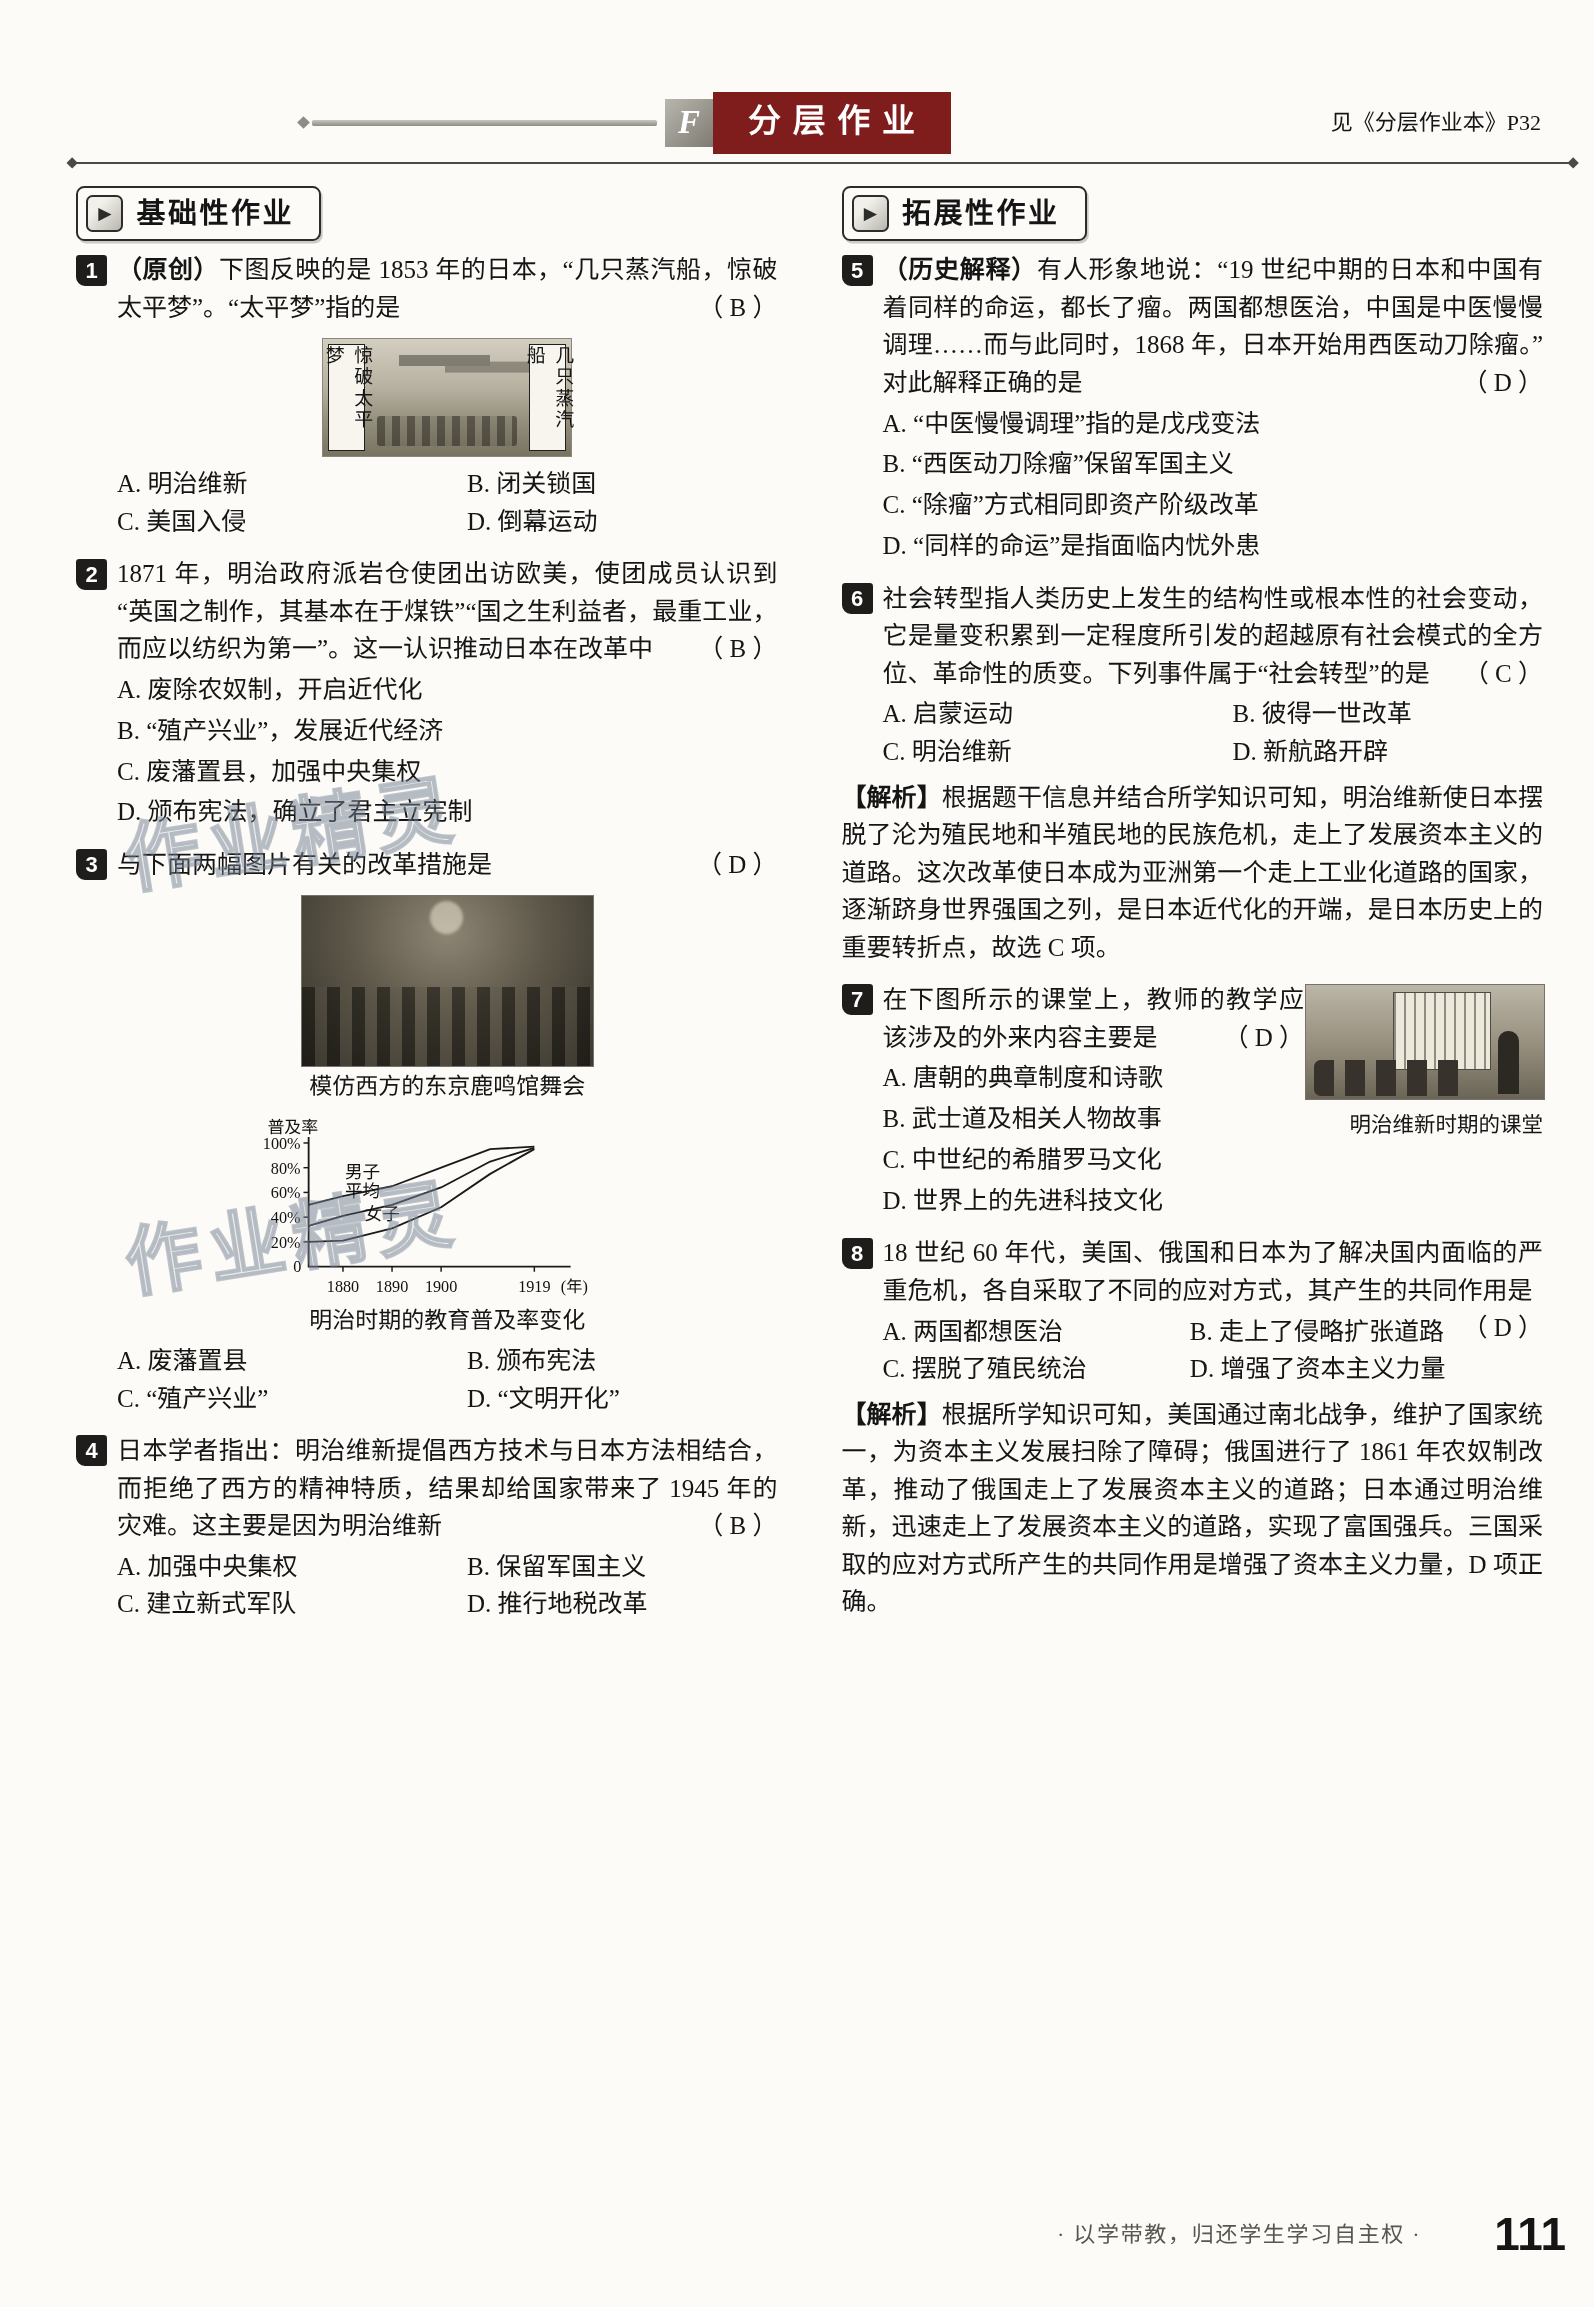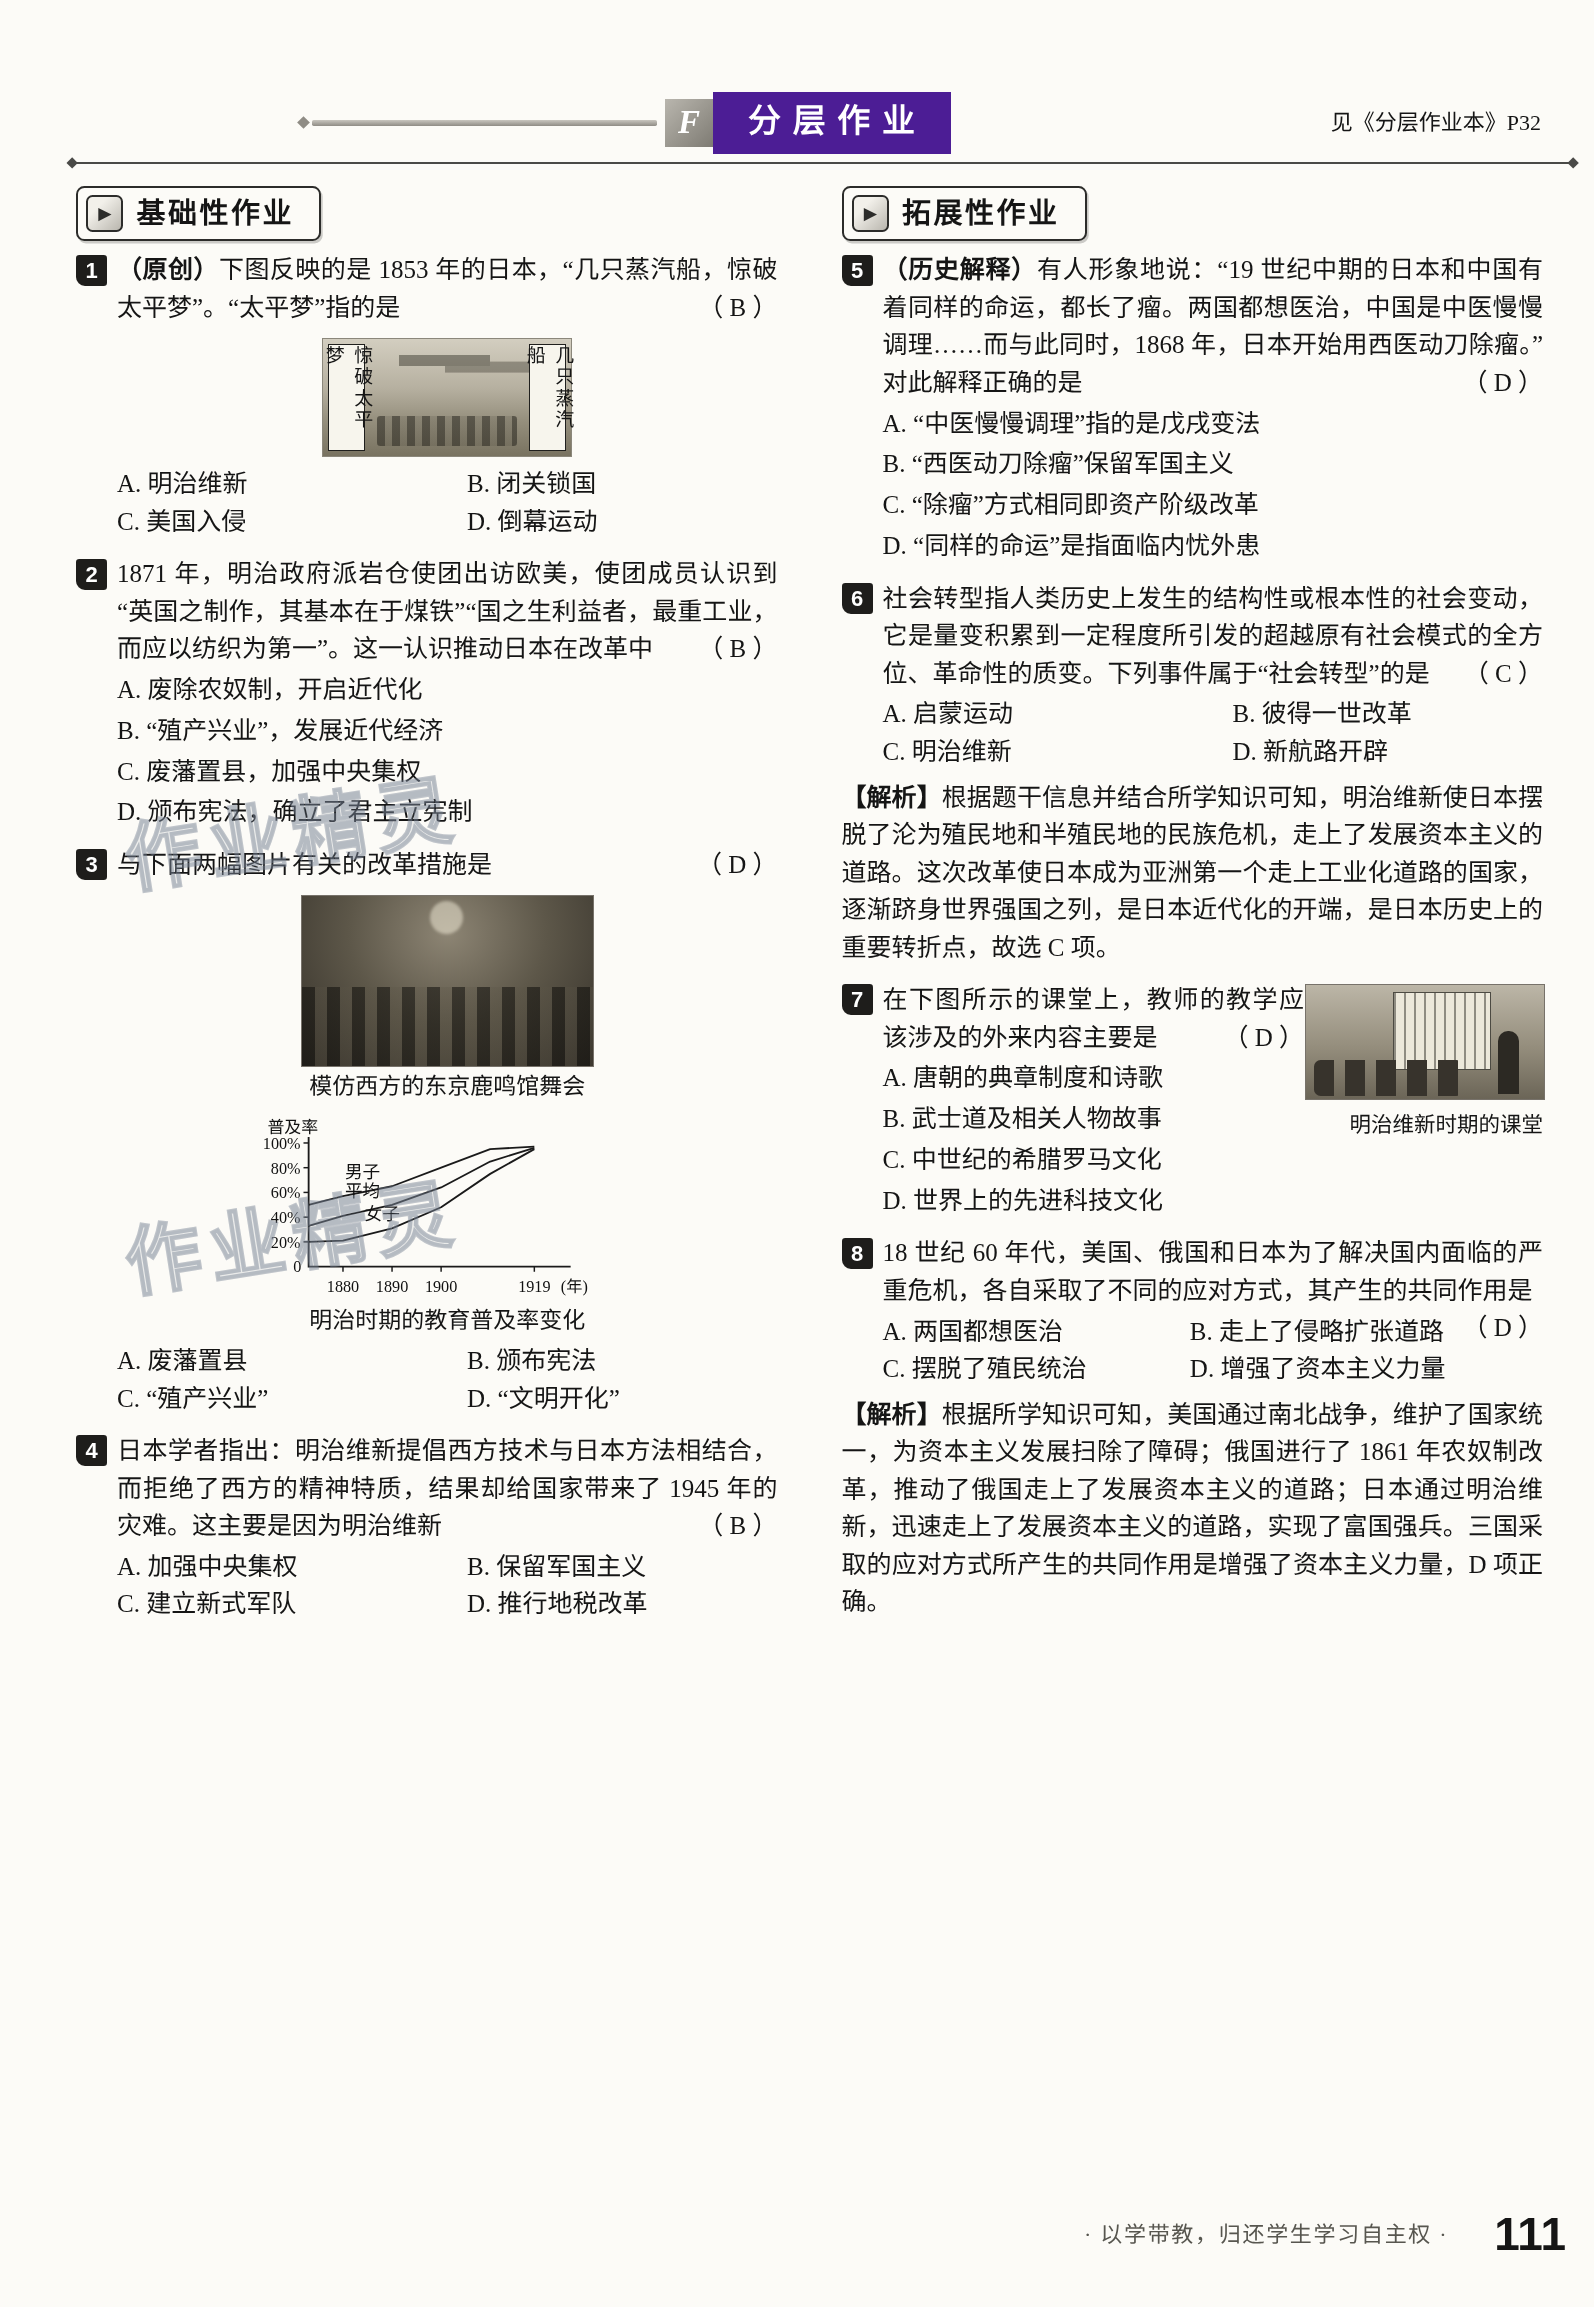--- a/index.html
+++ b/index.html
@@ -12,21 +12,21 @@
   
   .banner-row { display:flex; align-items:center; padding:92px 53px 0 76px; }
   .deco-line { flex:1; height:5.8px; margin-left:236px; border-radius:1.7px;
     background:linear-gradient(180deg,#c9c6bf,#8f8c85); position:relative; }
   .deco-line::before { content:""; position:absolute; left:-13.2px; top:-1.7px;
     width:9px; height:9px; background:#8f8c85; transform:rotate(45deg); }
   .banner-logo { width:48px; height:48px; margin-left:8.3px; color:#fff;
     background:linear-gradient(135deg,#b9b6ae,#7e7b73);
     display:flex; align-items:center; justify-content:center;
     font-size:33px; font-weight:bold; font-style:italic; }
-  .banner-title { background:#4c1d95; color:#fff; font-size:33px; font-weight:bold;
+  .banner-title { background:#7f1d1d; color:#fff; font-size:33px; font-weight:bold;
     letter-spacing:11.6px; padding:5px 25px 7.4px 35px; }
   .hspacer { flex:1.1; }
   .ref-note { font-size:22px; white-space:nowrap; }
   .header-rule { margin:8.3px 20px 0 71px; border-top:2.5px solid #4a4a47; position:relative; }
   .header-rule::before,.header-rule::after { content:""; position:absolute; top:-5px;
     width:8.3px; height:8.3px; background:#4a4a47; transform:rotate(45deg); }
   .header-rule::before { left:-3.3px; } .header-rule::after { right:-3.3px; }
   
   .columns { display:grid; grid-template-columns:1fr 1fr; column-gap:64px;
     padding:21.5px 51px 0 76px; align-items:start; }
@@ -91,21 +91,21 @@
     border-radius:6.6px; }
   .fig-caption { text-align:right; font-size:21.5px; margin-top:8.3px; }
   
   .watermark { position:absolute; z-index:5; white-space:nowrap; pointer-events:none;
     font-family:"Liberation Sans","DejaVu Sans",sans-serif;
     font-size:76px; font-weight:bold; letter-spacing:8.3px;
     color:rgba(130,140,155,.14); -webkit-text-stroke:2.1px rgba(118,128,146,.45);
     transform:rotate(-9deg); }
   .wm1 { left:124px; top:778px; }
   .wm2 { left:124px; top:1182px; }
-  footer { position:absolute; right:28px; bottom:38px; display:flex; align-items:center; gap:46px; }
+  footer { position:absolute; right:28px; bottom:38px; display:flex; align-items:center; gap:73px; }
   .slogan { color:#57564f; font-size:22px; letter-spacing:1.7px; }
   .page-num { font-size:46px; font-weight:bold; font-family:"Liberation Sans",sans-serif; }
 </style>
 </head>
 <body>
 
 <div class="page">
 
   <header>
     <div class="banner-row">

